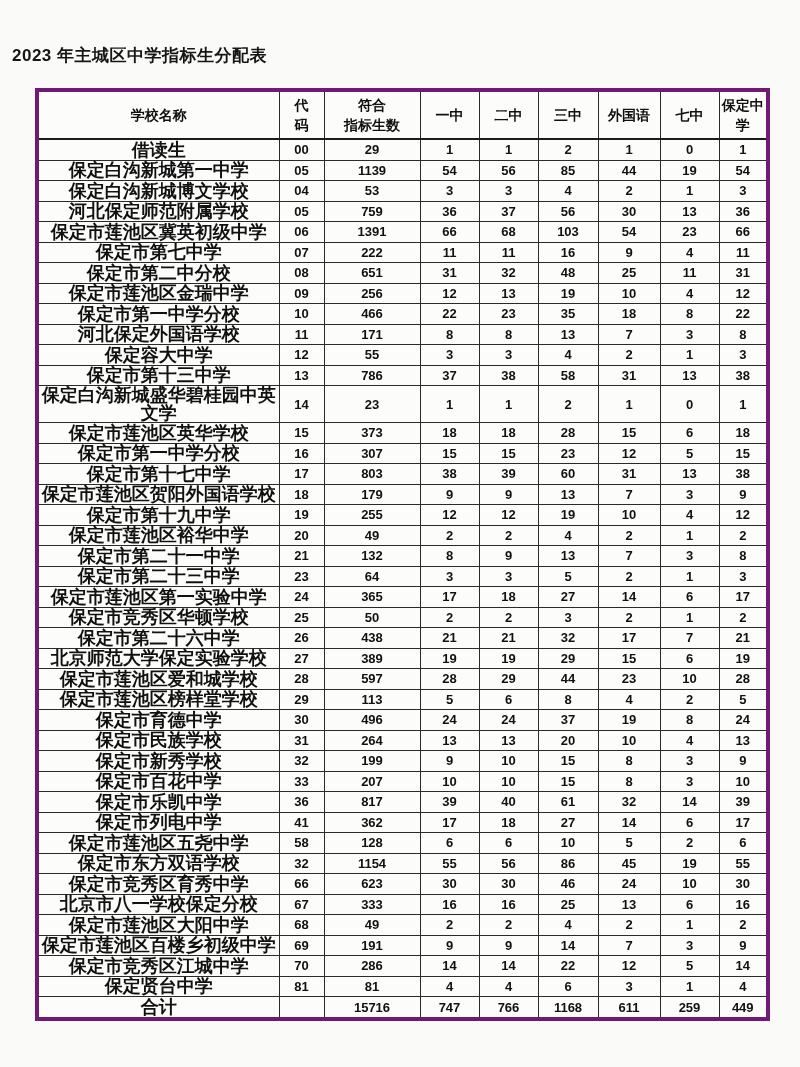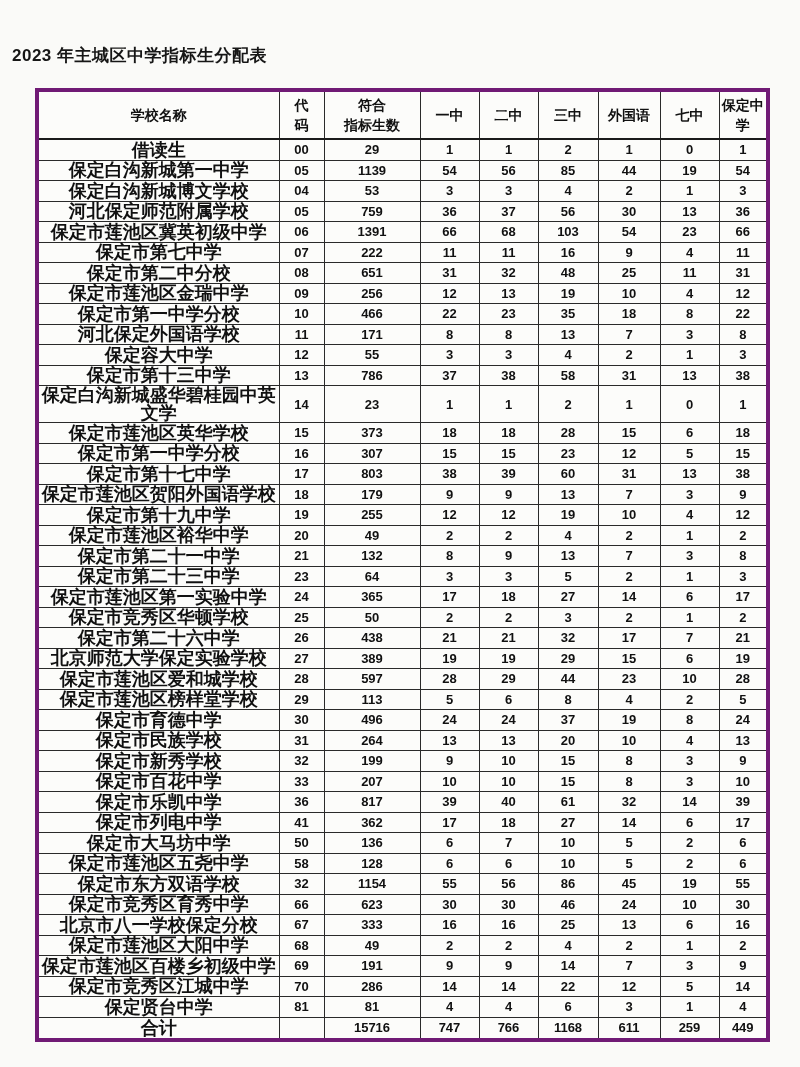--- a/index.html
+++ b/index.html
@@ -444,31 +444,20 @@
           <td>41</td>
           <td>362</td>
           <td>17</td>
           <td>18</td>
           <td>27</td>
           <td>14</td>
           <td>6</td>
           <td>17</td>
         </tr>
         <tr>
-          <td class="name">保定市大马坊中学</td>
-          <td>50</td>
-          <td>136</td>
-          <td>6</td>
-          <td>7</td>
-          <td>10</td>
-          <td>5</td>
-          <td>2</td>
-          <td>6</td>
-        </tr>
-        <tr>
           <td class="name">保定市莲池区五尧中学</td>
           <td>58</td>
           <td>128</td>
           <td>6</td>
           <td>6</td>
           <td>10</td>
           <td>5</td>
           <td>2</td>
           <td>6</td>
         </tr>

